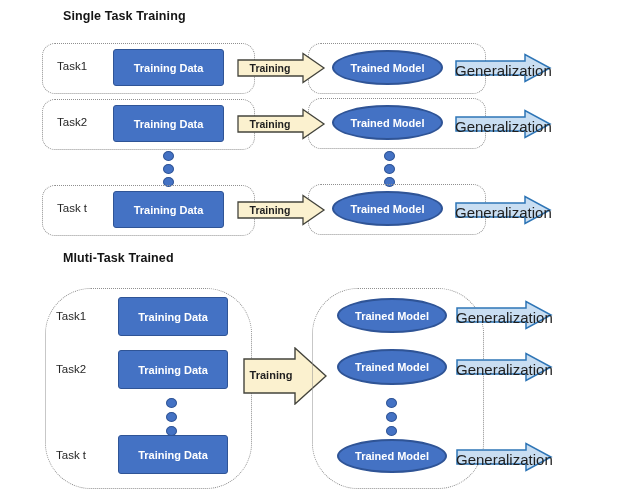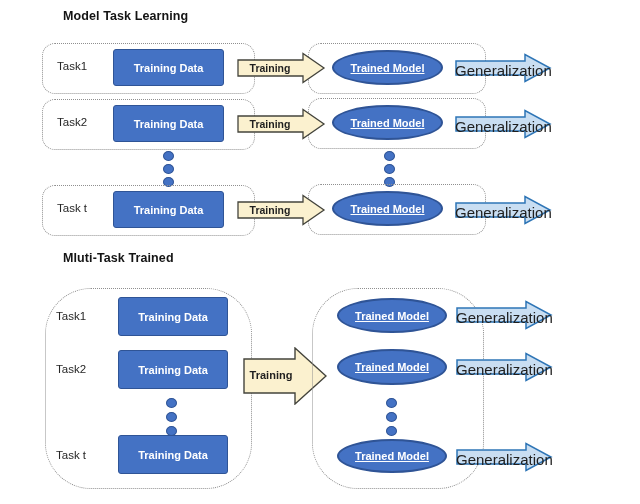--- a/index.html
+++ b/index.html
@@ -23,41 +23,40 @@
     position:absolute; background:#4472C4; border:1.5px solid #2F5496;
     border-radius:3px; color:#ffffff; font-weight:700; font-size:11px;
     display:flex; align-items:center; justify-content:center; box-sizing:border-box;
     white-space:nowrap;
   }
   .blue-ellipse {
     position:absolute; background:#4472C4; border:2px solid #2F5496;
     border-radius:50%; color:#ffffff; font-weight:700; font-size:11px;
     display:flex; align-items:center; justify-content:center; box-sizing:border-box;
     white-space:nowrap;
-    text-decoration:underline;
   }
   .dot {
     position:absolute; width:11px; height:10px; background:#4472C4;
     border:1px solid #2F5496; border-radius:50%; box-sizing:border-box;
   }
   .arrow-wrap { position:absolute; }
   .arrow-wrap svg { display:block; }
   .arrow-label {
     position:absolute; font-size:10.5px; color:#1f1f1f; font-weight:600;
     text-align:center; white-space:nowrap; line-height:1;
   }
   .arrow-label.gen { font-size:15px; font-weight:500; }
   .arrow-label.bigtrain { font-size:11px; font-weight:600; }
 </style>
 </head>
 <body>
 
 <div class="canvas">
 
-  <div class="section-title" style="left:63px; top:9px">Model Task Learning</div>
+  <div class="section-title" style="left:63px; top:9px">Single Task Training</div>
 
   <div class="dotted-box" style="left:42px; top:43px; width:211px; height:49px"></div>
   <span class="task-label" style="left:57px; top:60px">Task1</span>
   <div class="blue-rect" style="left:113px; top:49px; width:111px; height:37px">Training Data</div>
   <div class="dotted-box" style="left:308px; top:43px; width:176px; height:49px"></div>
   <div class="blue-ellipse" style="left:332px; top:50px; width:111px; height:35px">Trained Model</div>
   <div class="arrow-wrap" style="left:237px; top:52px">
     <svg width="89" height="32" viewBox="0 0 89 32">
       <polygon points="1,8 66,8 66,1.5 87,16 66,30.5 66,24 1,24" fill="#FBF1CF" stroke="#44443C" stroke-width="1.3"></polygon>
     </svg>

